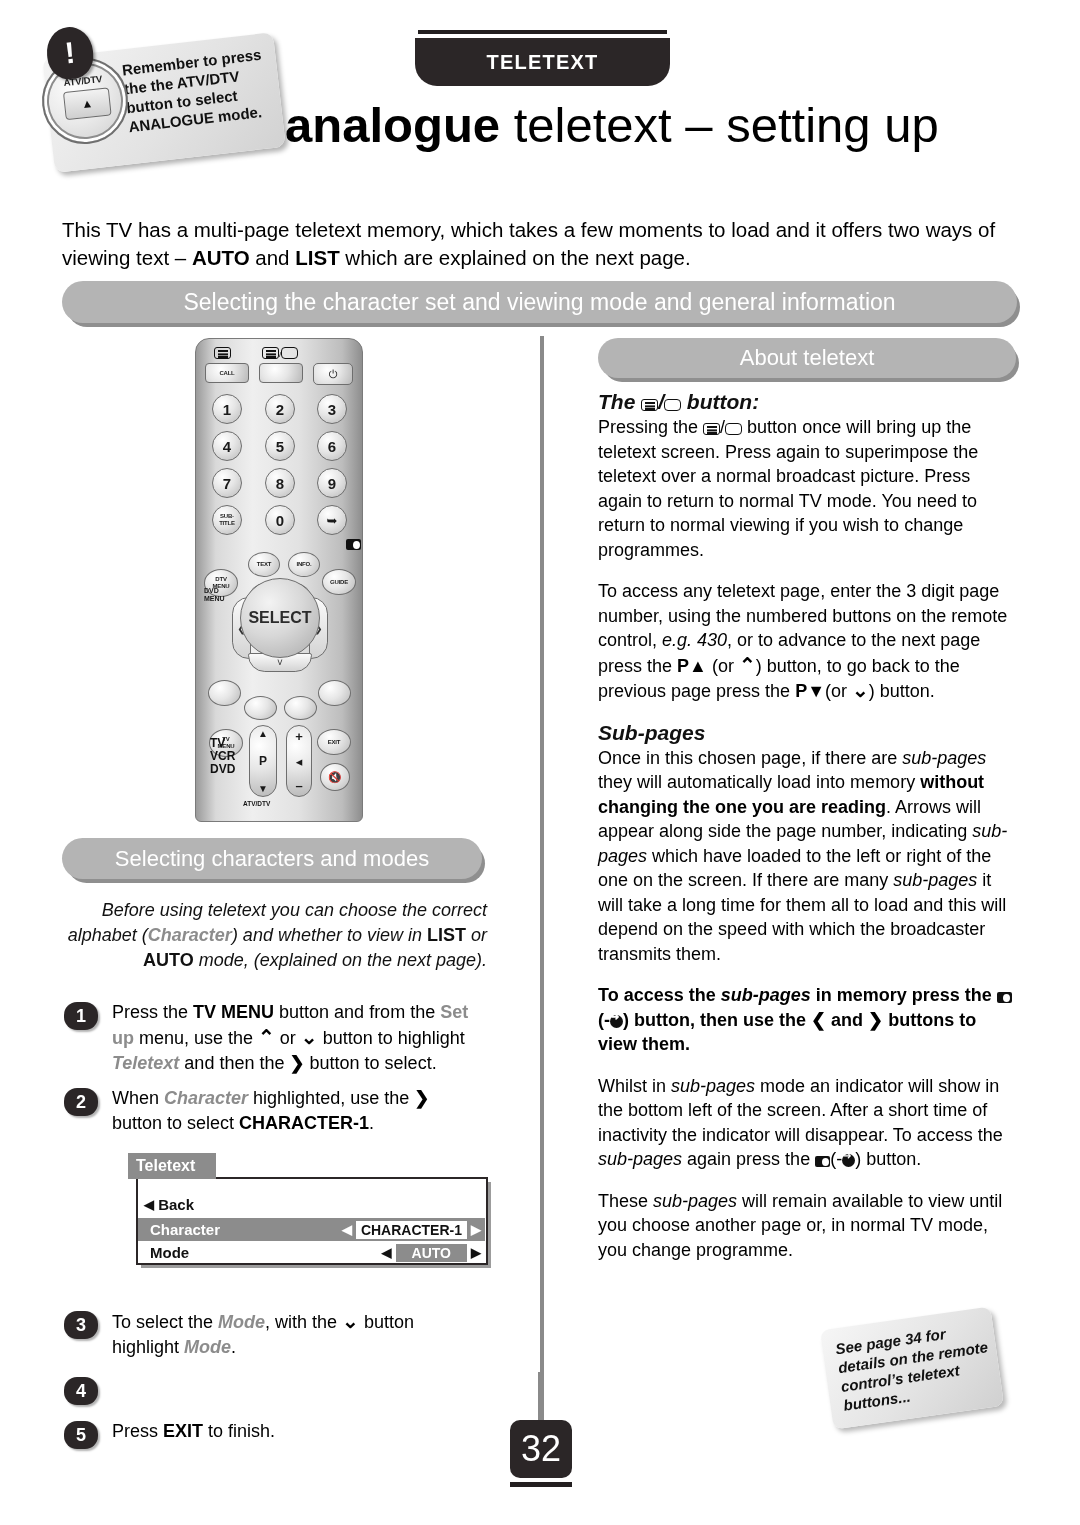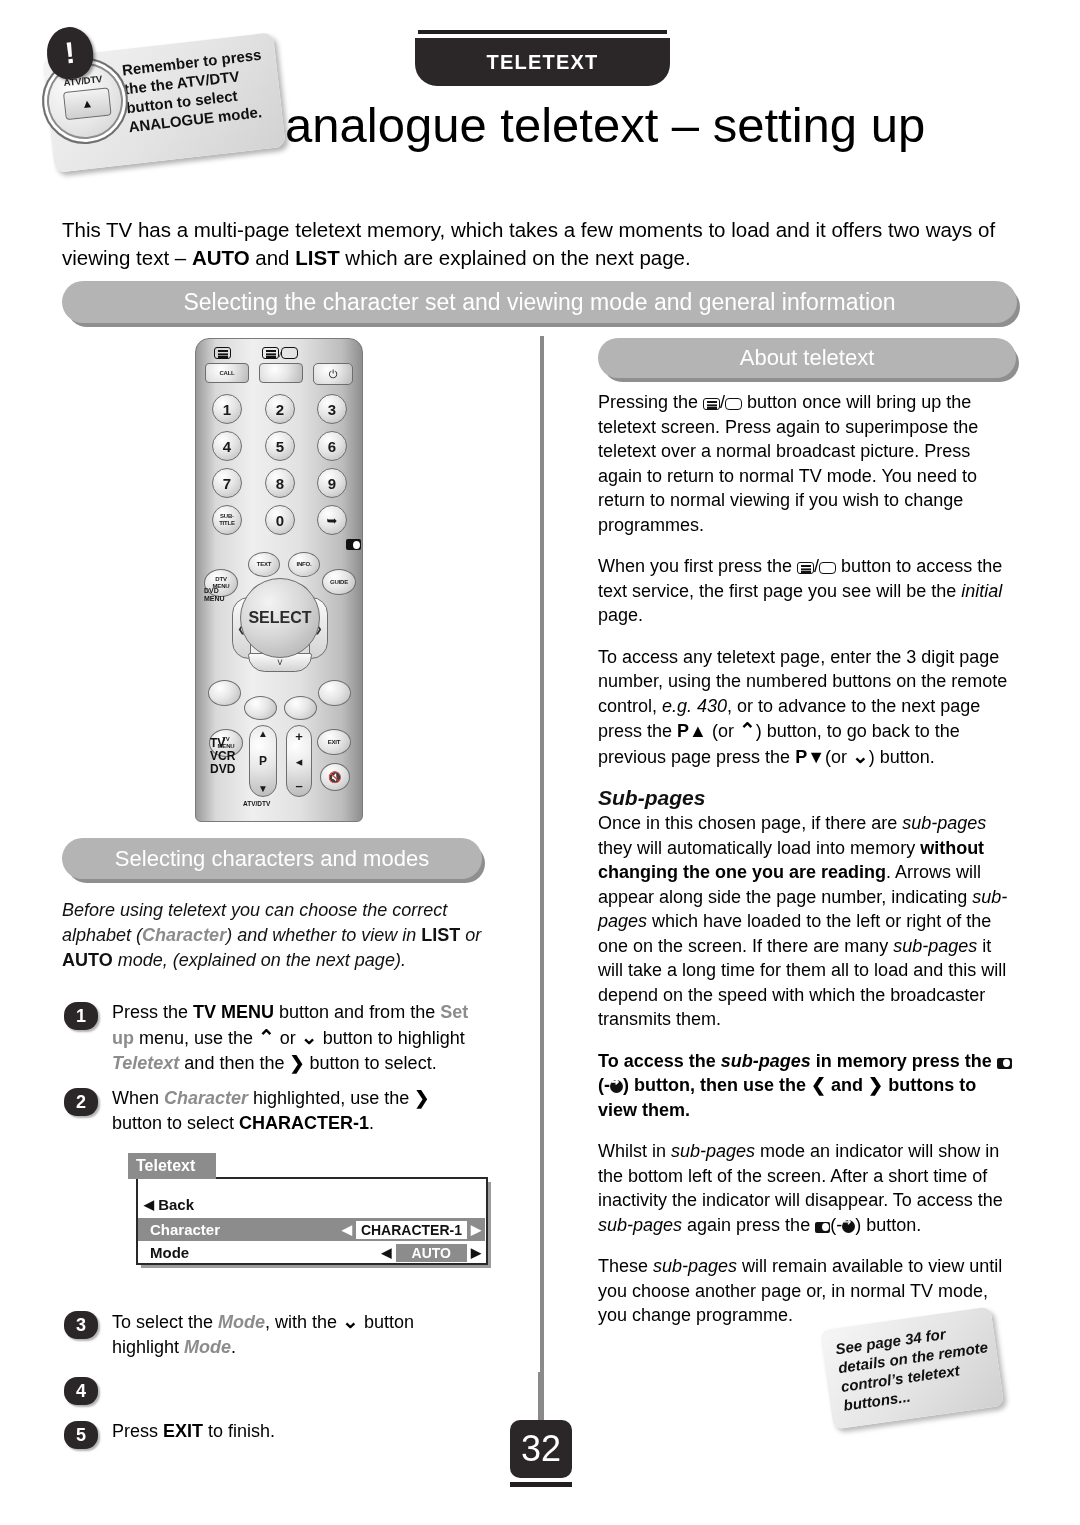--- a/index.html
+++ b/index.html
@@ -29,21 +29,21 @@
     color:#ffffff; font-size:20px; font-weight:bold;
     letter-spacing:1.2px;
     display:flex; align-items:center; justify-content:center;
   }
 
   #page-title {
     position:absolute; left:285px; top:95px;
     font-size:49px; line-height:60px; color:#000;
     white-space:nowrap;
   }
-  #page-title .bold { font-weight:normal; }
+  #page-title .bold { font-weight:bold; }
   #page-title .light { font-weight:normal; }
 
   
   #sticker-remember {
     position:absolute; left:48px; top:45px; width:232px; height:115px;
     background:linear-gradient(135deg,#f4f4f4 0%,#e3e3e3 55%,#d2d2d2 100%);
     border-radius:10px;
     transform:rotate(-6.5deg);
     box-shadow:3px 4px 5px rgba(0,0,0,0.30);
   }
@@ -382,21 +382,21 @@
   <div style="position:absolute;left:14px;top:398px;font-size:12px;font-weight:bold;line-height:13px;color:#111;">
     <div>TV</div>
     <div>VCR</div>
     <div>DVD</div>
   </div>
   <div style="position:absolute;left:47px;top:461px;font-size:6.5px;font-weight:bold;color:#111;">ATV/DTV</div>
 </div>
 
 <div class="pill" id="pill-chars">Selecting characters and modes</div>
 
-<div style="position:absolute;left:62px;top:898px;width:425px;text-align:left;font-size:18px;line-height:25px;font-style:italic;">
+<div style="position:absolute;left:62px;top:898px;width:425px;text-align:right;font-size:18px;line-height:25px;font-style:italic;">
   <span>Before using teletext you can choose the correct alphabet</span>
   <span>(</span><span class="grayi">Character</span><span>) and whether to view in </span><b style="font-style:normal">LIST</b><span> or </span><b style="font-style:normal">AUTO</b><span> mode,</span>
   <span>(explained on the next page).</span>
 </div>
 
 <div class="step" style="left:64px;top:1000px;">
   <div class="bullet">1</div>
   <div class="body"><span>Press the </span><b>TV MENU</b><span> button and from the </span><span class="gray">Set up</span><span> menu, use the </span><b style="font-size:20px">⌃</b><span> or </span><b style="font-size:20px">⌄</b><span> button to highlight </span><span class="grayi">Teletext</span><span> and then the </span><b>❯</b><span> button to select.</span></div>
 </div>
 
@@ -441,24 +441,24 @@
 
 <div class="step" style="left:64px;top:1419px;">
   <div class="bullet">5</div>
   <div class="body"><span>Press </span><b>EXIT</b><span> to finish.</span></div>
 </div>
 
 <div class="pill" id="pill-about">About teletext</div>
 
 <div id="rcol">
 
+  <div class="rhead"><span>The </span><span class="icon-tt"></span>/<span class="icon-blank"></span><span> button:</span></div>
 
   <p class="rpara"><span>Pressing the </span><span class="icon-tt"></span>/<span class="icon-blank"></span><span> button once will bring up the teletext screen. Press again to superimpose the teletext over a normal broadcast picture. Press again to return to normal TV mode. You need to return to normal viewing if you wish to change programmes.</span></p>
 
-  <p class="rpara"><span>When you first press the </span><span class="icon-tt"></span>/<span class="icon-blank"></span><span> button to access the text service, the first page you see will be the </span><i>initial</i><span> page.</span></p>
 
 
 
   <p class="rpara"><span>To access any teletext page, enter the 3 digit page number, using the numbered buttons on the remote control, </span><i>e.g. 430</i><span>, or to advance to the next page press the </span><b>P</b><b>▲</b><span> (or </span><b style="font-size:20px">⌃</b><span>) button, to go back to the previous page press the </span><b>P</b><b>▼</b><span>(or </span><b style="font-size:20px">⌄</b><span>) button.</span></p>
 
   <div class="rhead">Sub-pages</div>
 
   <p class="rpara"><span>Once in this chosen page, if there are </span><i>sub-pages</i><span> they will automatically load into memory </span><b>without changing the one you are reading</b><span>. Arrows will appear along side the page number, indicating </span><i>sub-pages</i><span> which have loaded to the left or right of the one on the screen. If there are many </span><i>sub-pages</i><span> it will take a long time for them all to load and this will depend on the speed with which the broadcaster transmits them.</span></p>
 
   <p class="rpara" style="font-weight:bold"><span>To access the </span><i>sub-pages</i><span> in memory press the </span><span class="icon-sub"></span><span>(-</span><span class="icon-arrowcirc"></span><span>) button, then use the </span><span>❮</span><span> and </span><span>❯</span><span> buttons to view them.</span></p>

